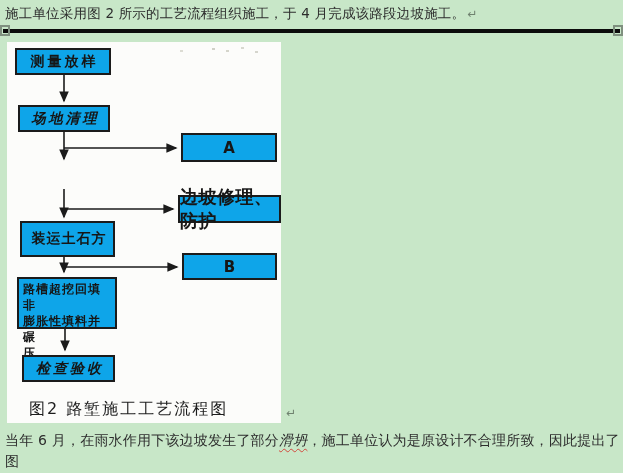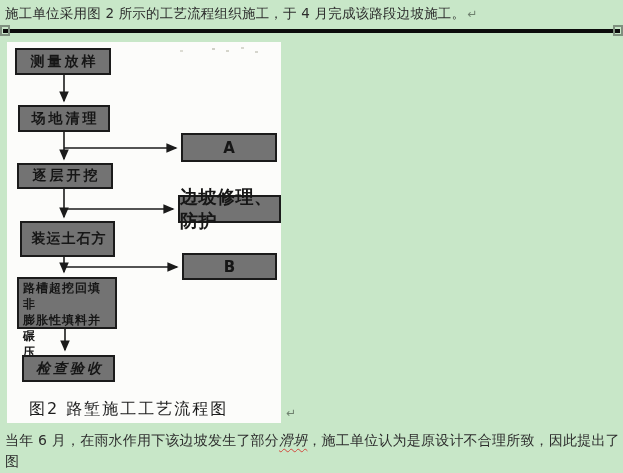--- a/index.html
+++ b/index.html
@@ -45,21 +45,21 @@
   .handle-right{left:613px;}
   .figure{
     position:absolute;
     left:7px;top:42px;
     width:274px;height:381px;
     background:#fcfcfa;
   }
   .connectors{position:absolute;left:0;top:0;}
   .flowbox{
     position:absolute;
-    background:#737373;
+    background:#0ea5e9;
     border:2px solid #1b1b1b;
     box-sizing:border-box;
     color:#161616;
     font-weight:bold;
     font-size:14px;
     letter-spacing:3px;
     display:flex;
     align-items:center;
     justify-content:center;
     white-space:pre-line;
@@ -137,24 +137,23 @@
         <path d="M57,106 H169" marker-end="url(#arr)"></path>
         <path d="M57,147 V175" marker-end="url(#arr)"></path>
         <path d="M57,167 H166" marker-end="url(#arr)"></path>
         <path d="M57,206 V230" marker-end="url(#arr)"></path>
         <path d="M57,225 H170" marker-end="url(#arr)"></path>
         <path d="M58,287 V308" marker-end="url(#arr)"></path>
       </g>
     </svg>
 
     <div class="flowbox" style="left:8px;top:6px;width:96px;height:27px;">测量放样</div>
-    <div class="flowbox" style="left:11px;top:63px;width:92px;height:27px;">场地清理</div>
-    <div class="flowbox" style="left:10px;top:121px;width:96px;height:26px;">逐层开挖</div>
+    <div class="flowbox" style="left:11px;top:63px;width:92px;height:27px;font-style:italic;">场地清理</div>
     <div class="flowbox" style="left:13px;top:179px;width:95px;height:36px;letter-spacing:1px;">装运土石方</div>
-    <div class="flowbox small" style="left:10px;top:235px;width:100px;height:52px;font-family:Liberation Mono, monospace;">路槽超挖回填非
+    <div class="flowbox small" style="left:10px;top:235px;width:100px;height:52px;">路槽超挖回填非
 膨胀性填料并碾
 压</div>
     <div class="flowbox" style="left:15px;top:313px;width:93px;height:27px;font-style:italic;">检查验收</div>
 
     <div class="flowbox ab" style="left:174px;top:91px;width:96px;height:29px;">A</div>
     <div class="flowbox wide" style="left:171px;top:153px;width:103px;height:28px;">边坡修理、防护</div>
     <div class="flowbox ab" style="left:175px;top:211px;width:95px;height:27px;">B</div>
 
     <div class="caption">图2  路堑施工工艺流程图</div>
 

